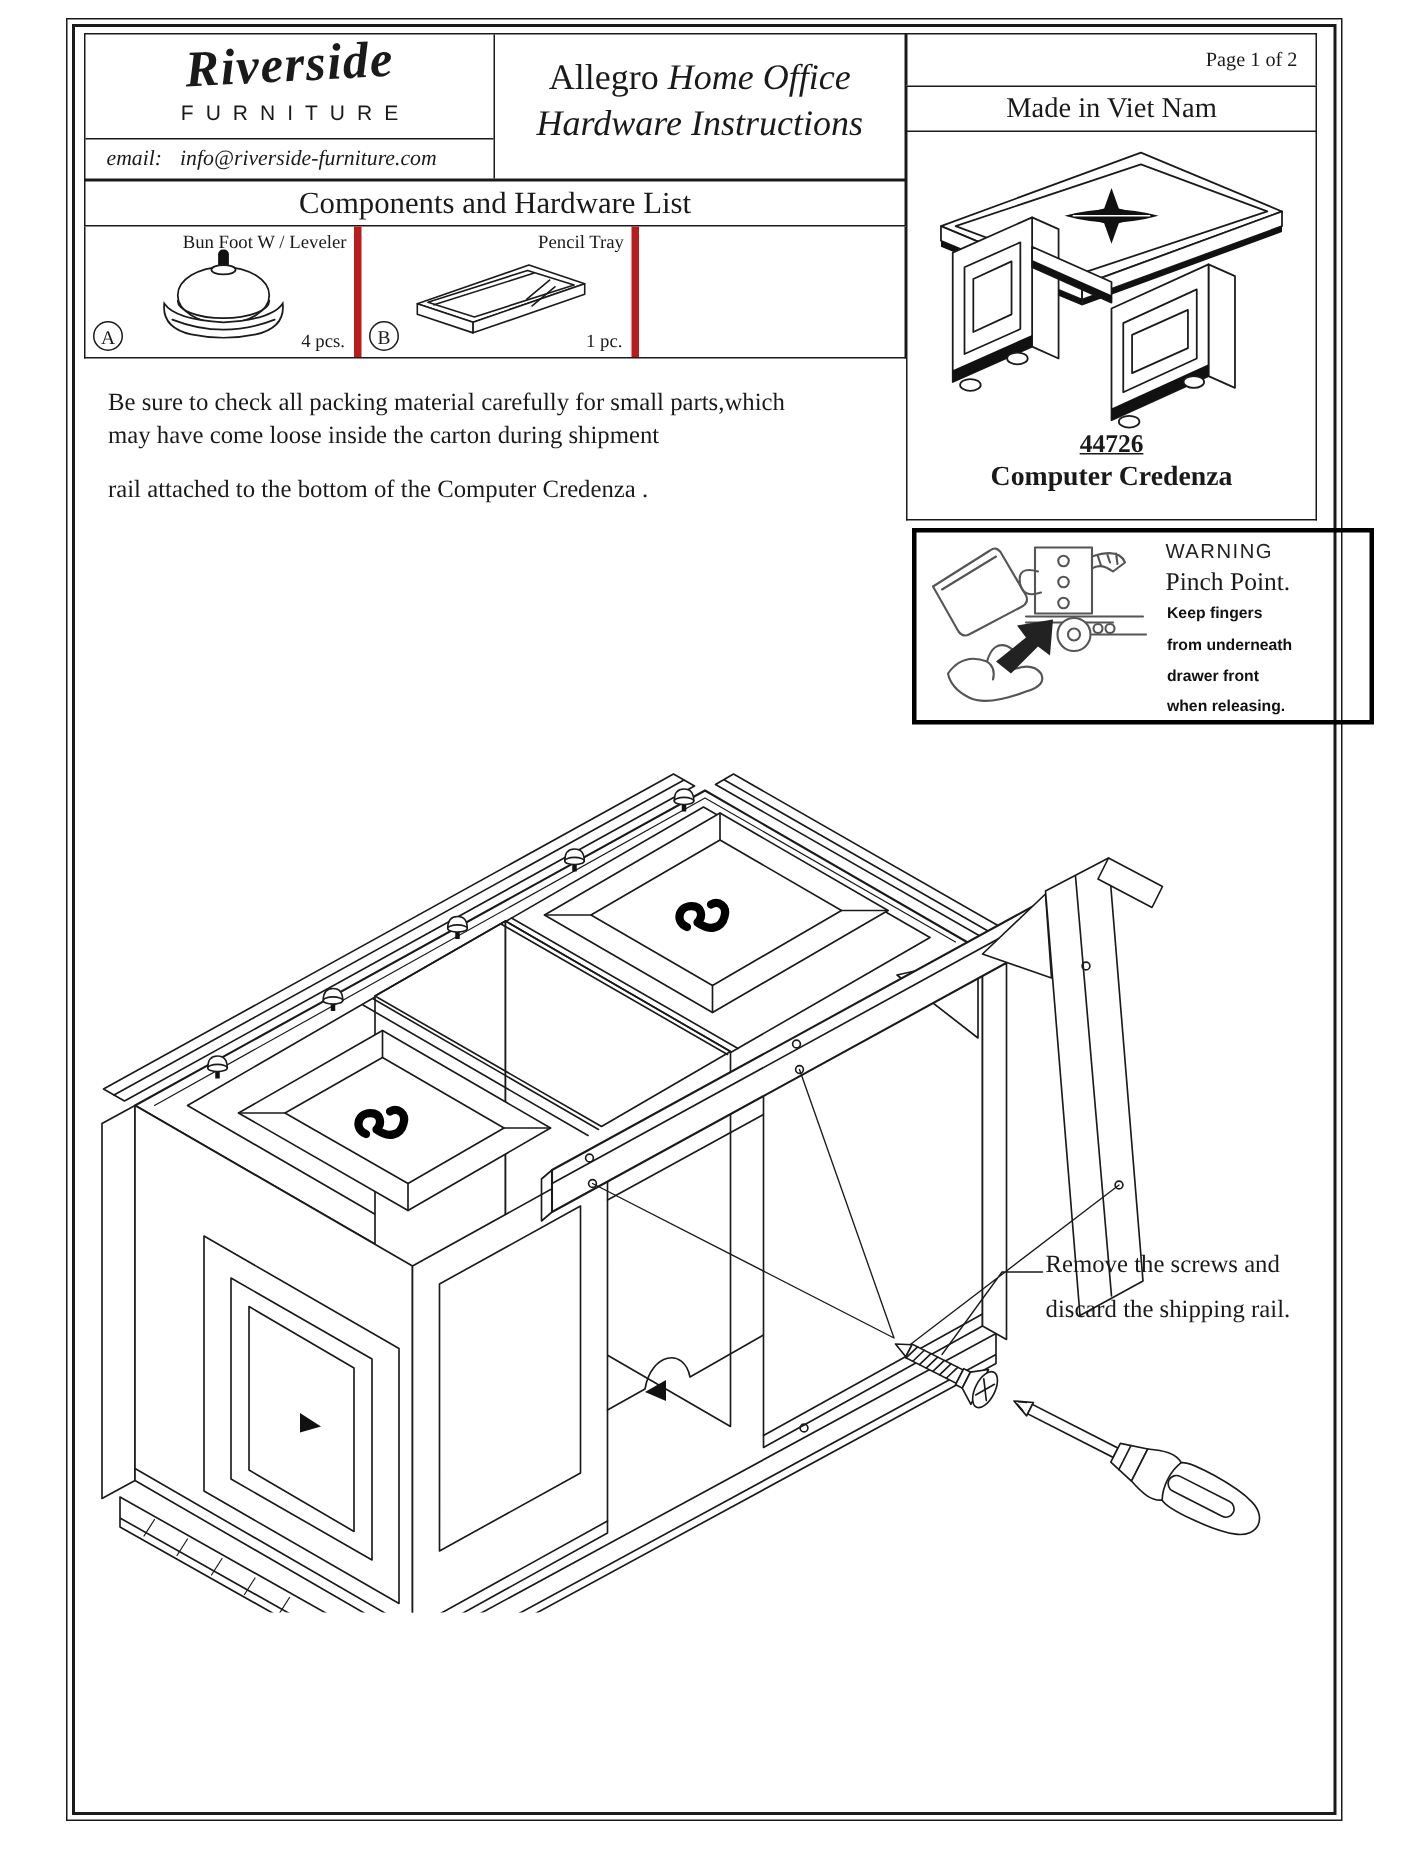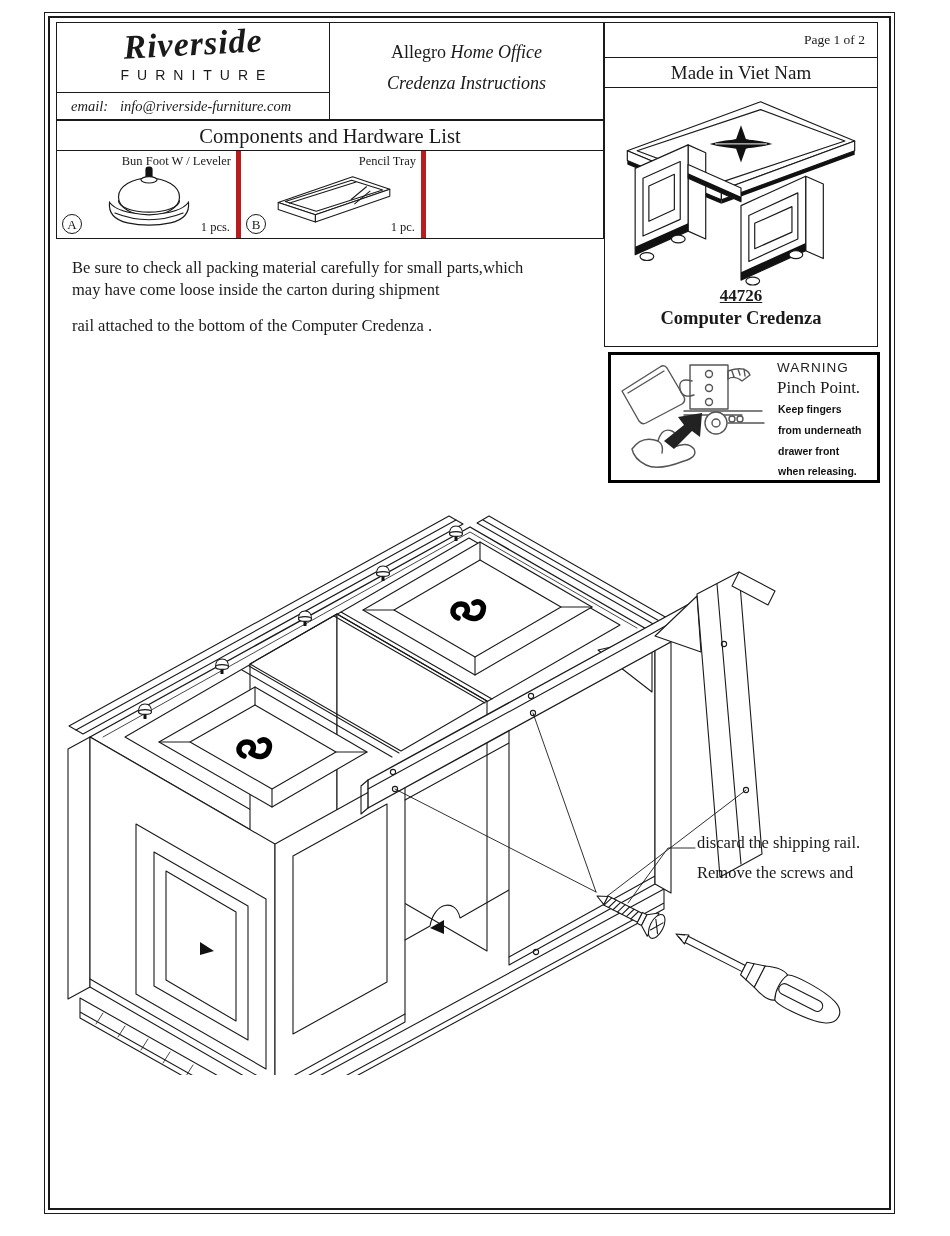--- a/index.html
+++ b/index.html
@@ -6,37 +6,37 @@
   html,body { width: 950px; height: 1236px; background:#fff; }
   body { position: relative; font-family:"Liberation Serif", serif; color:#1a1a1a; overflow:hidden; }
   .abs { position:absolute; }
   .frame-outer { left:44px; top:12px; width:851px; height:1202px; border:1px solid #1a1a1a; }
   .frame-inner { left:48px; top:16px; width:843px; height:1194px; border:2px solid #1a1a1a; }
   .hdr-row { left:56px; top:22px; width:548px; height:98px; border:1px solid #1a1a1a; display:flex; }
   .logo-cell { width:274px; height:100%; border-right:1px solid #1a1a1a; position:relative; }
   .logo-script { position:absolute; top:2px; left:0; width:100%; text-align:center; font-size:34px; font-weight:bold; font-style:italic; letter-spacing:1px; transform:rotate(-3deg); font-family:"Liberation Serif", serif; }
   .logo-sub { position:absolute; top:44px; left:0; width:100%; text-align:center; font-size:14px; letter-spacing:8px; text-indent:8px; font-family:"Liberation Sans", sans-serif; }
   .email-row { position:absolute; left:0; bottom:0; width:100%; height:27px; border-top:1px solid #1a1a1a; font-style:italic; font-size:14.5px; display:flex; align-items:center; padding-left:14px; gap:12px; }
-  .title-cell { width:274px; height:100%; text-align:center; font-size:18px; padding-top:14px; line-height:31px; }
+  .title-cell { width:274px; height:100%; text-align:center; font-size:24px; padding-top:14px; line-height:31px; }
   .rcol { left:604px; top:22px; width:274px; }
   .page-row { height:35px; border:1px solid #1a1a1a; border-bottom:none; text-align:right; font-size:13.5px; line-height:34px; padding-right:12px; }
   .madein-row { height:31px; border:1px solid #1a1a1a; text-align:center; font-size:19px; line-height:30px; }
   .product-box { left:604px; top:88px; width:274px; height:259px; border:1px solid #1a1a1a; border-top:none; }
   .product-model { position:absolute; left:0; top:198px; width:100%; text-align:center; font-weight:bold; font-size:17px;text-decoration:underline; }
   .product-name { position:absolute; left:0; top:220px; width:100%; text-align:center; font-weight:bold; font-size:18.5px; }
   .banner { left:56px; top:120px; width:548px; height:31px; border:1px solid #1a1a1a; text-align:center; font-size:20.5px; line-height:30px; }
   .comp-row { left:56px; top:151px; width:548px; height:88px; border-left:1px solid #1a1a1a; border-right:1px solid #1a1a1a; border-bottom:1px solid #1a1a1a; display:flex; }
   .comp-cell { height:100%; border-right:5px solid #b91c1c; position:relative; }
   .comp-cell.a { width:184px; } .comp-cell.b { width:185px; }
   .comp-name { position:absolute; top:3px; right:5px; font-size:12.5px; }
   .comp-qty { position:absolute; bottom:3px; right:6px; font-size:12.5px; }
   .comp-badge { position:absolute; bottom:4px; left:5px; width:20px; height:20px; border:1px solid #1a1a1a; border-radius:50%; text-align:center; font-size:13px; line-height:19px; }
   .note-text, .step-text { left:72px; width:520px; font-size:16.5px; line-height:21.5px; white-space:nowrap; }
   .note-text { top:257px; } .step-text { top:315px; }
-  .warning-box { left:608px; top:352px; width:272px; height:131px; border:3px solid #000; }
+  .warning-box { left:608px; top:352px; width:308px; height:131px; border:3px solid #000; }
   .warn-title { position:absolute; left:166px; top:5px; font-family:"Liberation Sans", sans-serif; font-size:13.5px; letter-spacing:1px; color:#222; }
   .warn-sub { position:absolute; left:166px; top:23px; font-size:17px; }
   .warn-line { position:absolute; left:167px; font-family:"Liberation Sans", sans-serif; font-size:10.5px; font-weight:bold; color:#111; }
   .annot { left:697px; top:828px; font-size:16.5px; line-height:30px; }
   svg.draw { display:block; }
   svg .w { fill:#fff; }
   svg .k { fill:#111; stroke:none; }
 </style>
 </head>
 <body>
@@ -51,21 +51,21 @@
     <div class="email-row">
       <span>email:</span>
       <span>info@riverside-furniture.com</span>
     </div>
   </div>
   <div class="title-cell">
     <div>
       <span>Allegro</span>
       <span style="font-style:italic">Home Office</span>
     </div>
-    <div style="font-style:italic">Credenza Instructions</div>
+    <div style="font-style:italic">Hardware Instructions</div>
   </div>
 </div>
 
 <div class="abs rcol">
   <div class="page-row">Page 1 of 2</div>
   <div class="madein-row">Made in Viet Nam</div>
 </div>
 
 <div class="abs product-box">
   <svg class="draw" width="272" height="196" viewBox="0 0 264 200" style="fill:none;stroke:#1a1a1a;stroke-width:1.2;stroke-linejoin:round;stroke-linecap:round;margin-top:2px">
@@ -106,21 +106,21 @@
     <div class="comp-name">Bun Foot W / Leveler</div>
     <svg class="draw" width="120" height="70" viewBox="0 0 120 78" style="position:absolute;left:32px;top:10px;fill:none;stroke:#1a1a1a;stroke-width:1.3;stroke-linecap:round">
       <rect x="56" y="6" width="8" height="16" rx="3.5" fill="#111" stroke="none"></rect>
       <ellipse class="w" cx="60" cy="40" rx="34" ry="21"></ellipse>
       <path d="M26,44 A34,13 0 0 0 94,44"></path>
       <path class="w" d="M16,46 Q14,64 36,69 Q60,74 84,69 Q106,64 104,46 Q96,58 60,60 Q24,58 16,46 Z"></path>
       <path d="M22,58 Q60,73 98,58"></path>
       <ellipse class="w" cx="60" cy="21" rx="9" ry="3.5"></ellipse>
     </svg>
     <div class="comp-badge">A</div>
-    <div class="comp-qty">1 pcs.</div>
+    <div class="comp-qty">4 pcs.</div>
   </div>
   <div class="comp-cell b">
     <div class="comp-name">Pencil Tray</div>
     <svg class="draw" width="150" height="62" viewBox="0 0 150 70" style="position:absolute;left:18px;top:16px;fill:none;stroke:#1a1a1a;stroke-width:1.2;stroke-linejoin:round">
       <polygon class="w" points="12,40 96,11 138,25 54,54"></polygon>
       <polygon points="20,39 95,15 130,26 55,50"></polygon>
       <path d="M24,41 L100,17"></path>
       <polygon class="w" points="12,40 54,54 54,62 12,48"></polygon>
       <polygon class="w" points="54,54 138,25 138,33 54,62"></polygon>
       <path d="M112,22 L94,37 M116,27 L98,42"></path>
@@ -264,15 +264,15 @@
     <rect class="w" x="12" y="-3.5" width="64" height="7"></rect>
     <polygon class="w" points="76,-7 94,-12 94,12 76,7"></polygon>
     <path d="M83,-9 L83,9"></path>
     <path class="w" d="M94,-12 C104,-16 112,-18 118,-14 C124,-18 158,-17 172,-12 C186,-7 186,7 172,12 C158,17 124,18 118,14 C112,18 104,16 94,12 Z"></path>
     <rect x="116" y="-5.5" width="48" height="11" rx="5.5"></rect>
     <path d="M118,-14 C114,-6 114,6 118,14"></path>
   </g>
 </svg>
 
 <div class="abs annot">
+  <div>Remove the screws and</div>
   <div>discard the shipping rail.</div>
-  <div>Remove the screws and</div>
 </div>
 
 </body></html>

